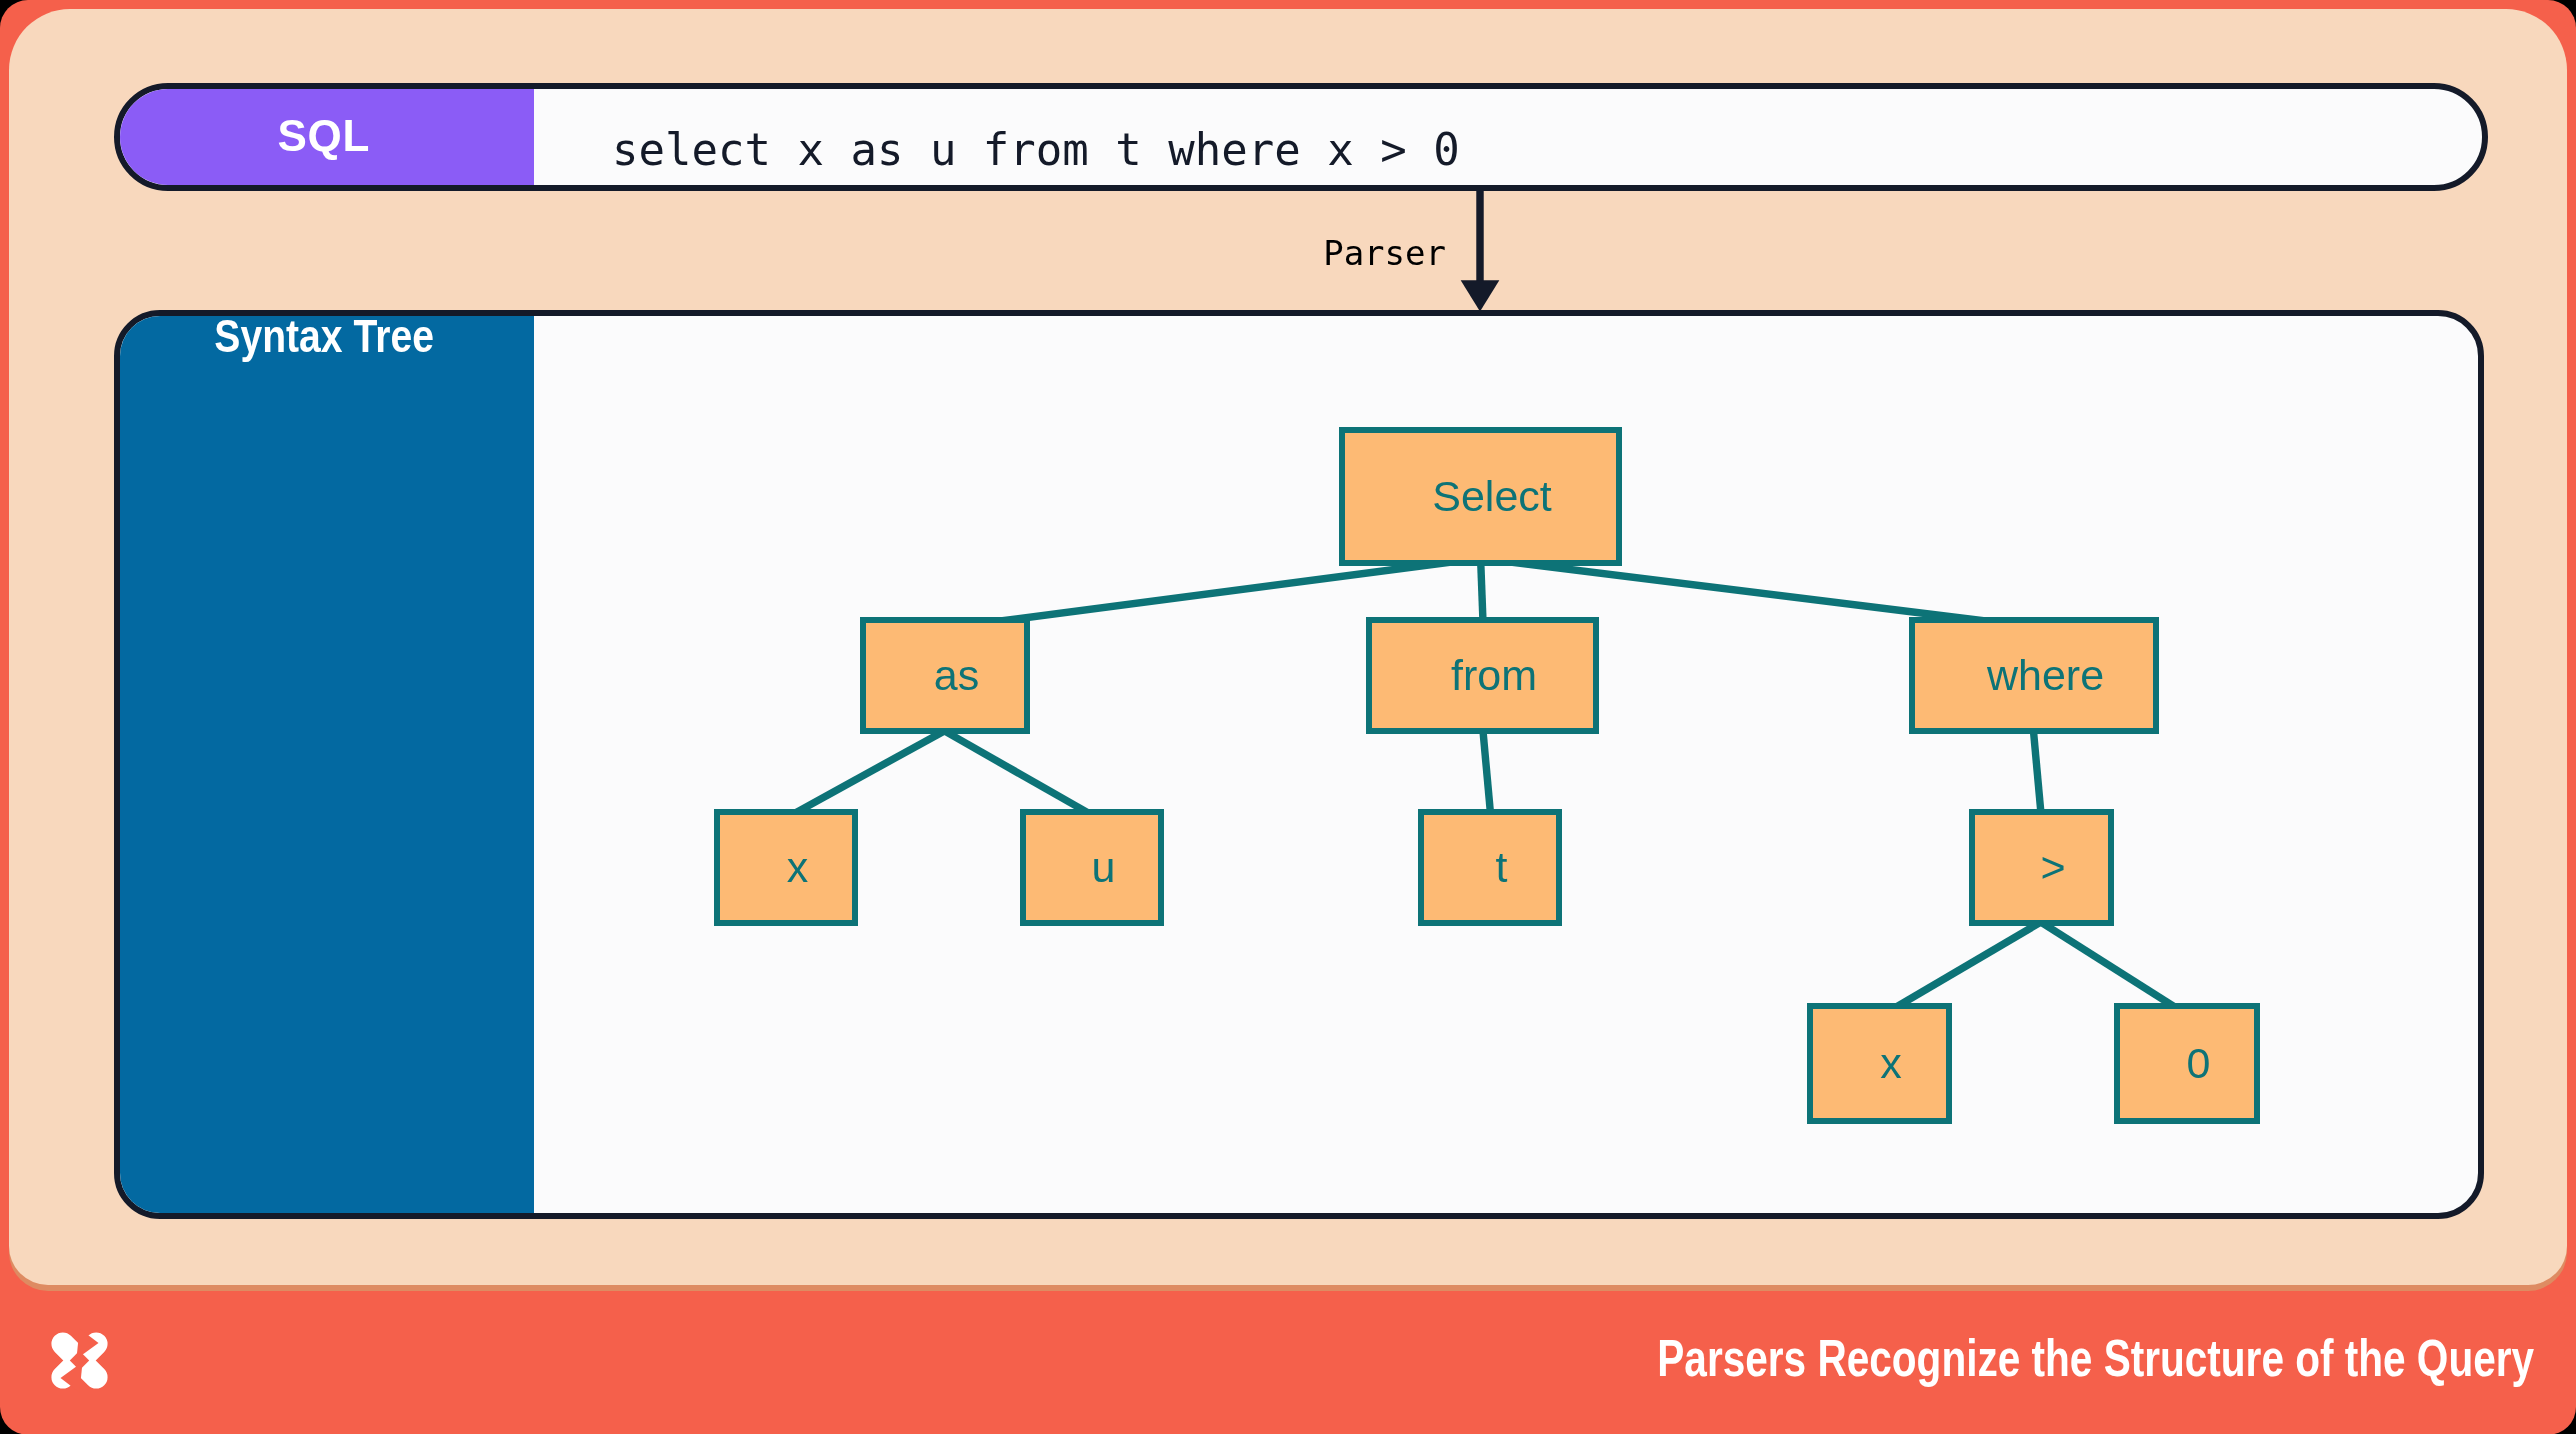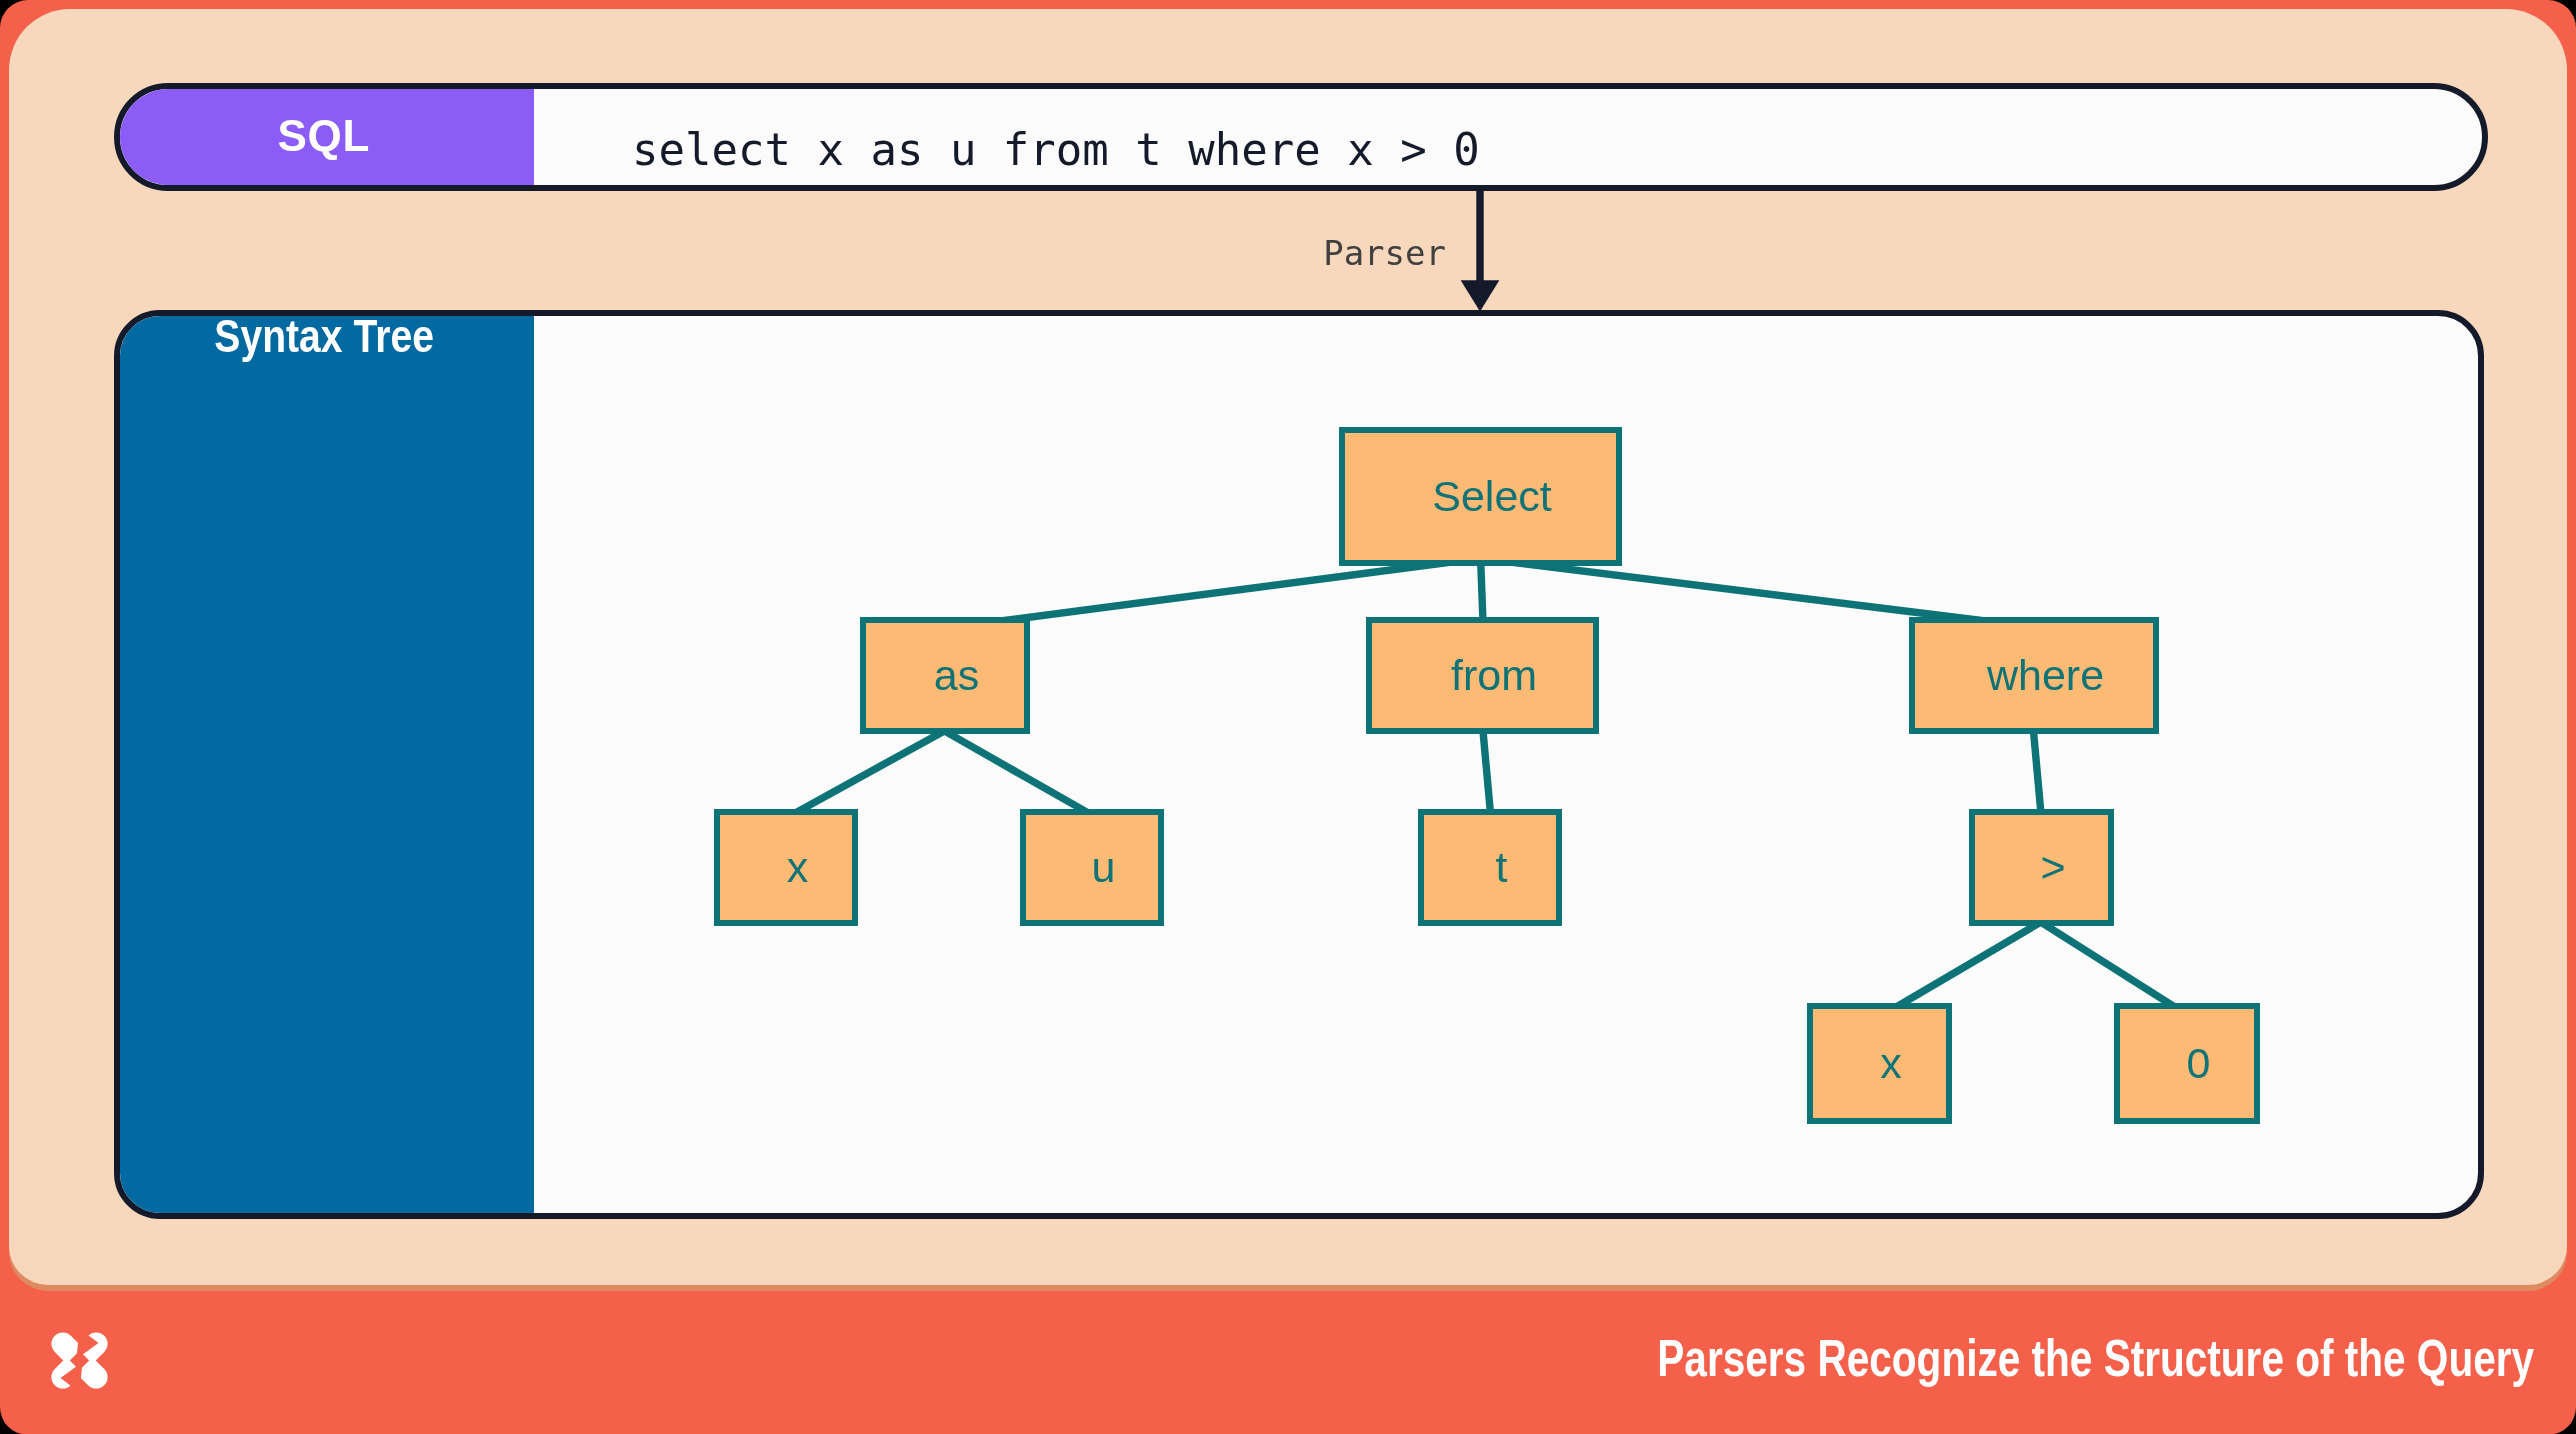--- a/index.html
+++ b/index.html
@@ -11,26 +11,26 @@
   #slide{left:0;top:0;width:2576px;height:1435px;background:#f5604b;border-radius:28px;overflow:hidden;}
   #content-area{left:9px;top:9px;width:2558px;height:1276px;background:#f8d8bd;
                 border-radius:61px 61px 39px 39px;box-shadow:0 6px 0 #de8b62;}
 
   
   #sql-pill{left:105px;top:74px;width:2374px;height:108px;background:#fbfbfc;
             border:6.7px solid #141a29;border-radius:54px;overflow:hidden;}
   #sql-pill-dark{left:-6.7px;top:-6.7px;width:421px;height:108px;background:#8b5cf6;
                  display:flex;align-items:center;justify-content:center;}
   #sql-label{color:#fff;font-size:44px;font-weight:bold;letter-spacing:0.7px;}
-  #sql-query{left:512px;top:0;height:121px;display:flex;align-items:center;
+  #sql-query{left:492px;top:0;height:121px;display:flex;align-items:center;
              font-family:"DejaVu Sans Mono",monospace;font-size:44px;color:#141a29;white-space:pre;}
 
   
   #parser-label{left:1215px;top:224px;width:222px;text-align:right;
-                font-family:"DejaVu Sans Mono",monospace;font-size:34px;color:#404040;}
+                font-family:"DejaVu Sans Mono",monospace;font-size:34px;color:#000000;}
   #parser-arrow{left:1430px;top:182px;width:82px;height:122px;}
 
   
   #tree-panel{left:105px;top:301px;width:2370px;height:909px;background:#fbfbfc;
               border:6.7px solid #141a29;border-radius:46px;overflow:hidden;}
   #tree-panel-dark{left:-6.7px;top:-6.7px;width:421px;height:909px;background:#0369a1;
                    display:flex;align-items:flex-start;justify-content:center;}
   #tree-panel-label{color:#fff;font-size:46px;font-weight:bold;transform:scaleX(.85);}
   #tree-edges{left:0;top:0;width:2357px;height:895px;}
 

